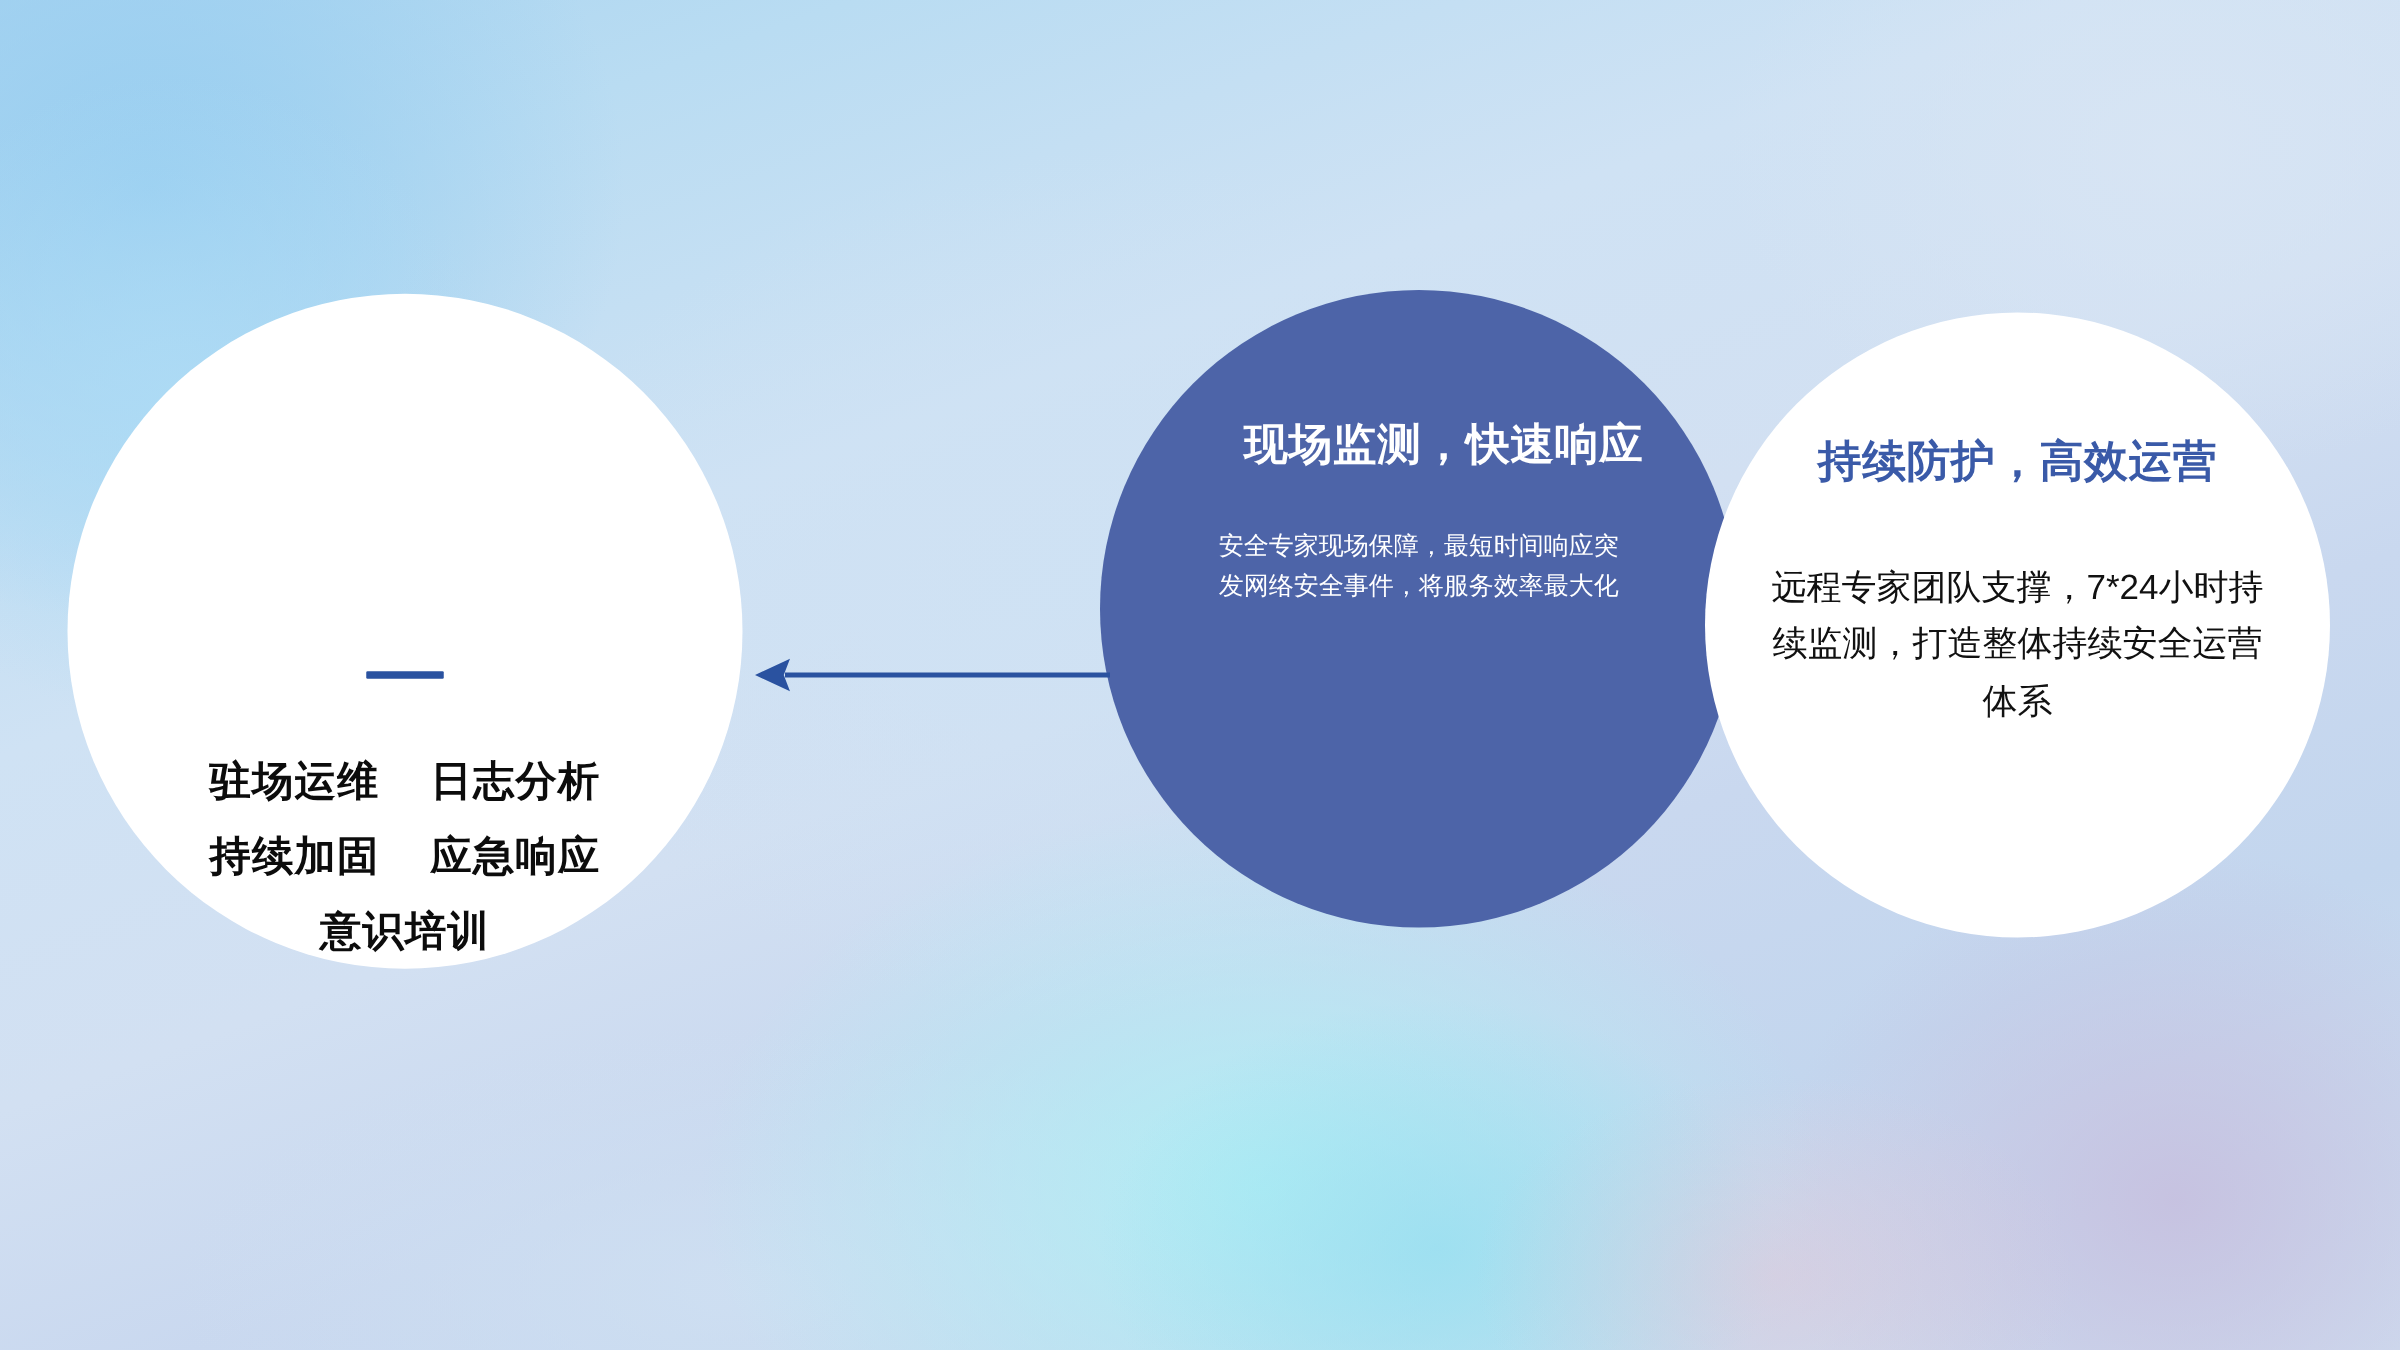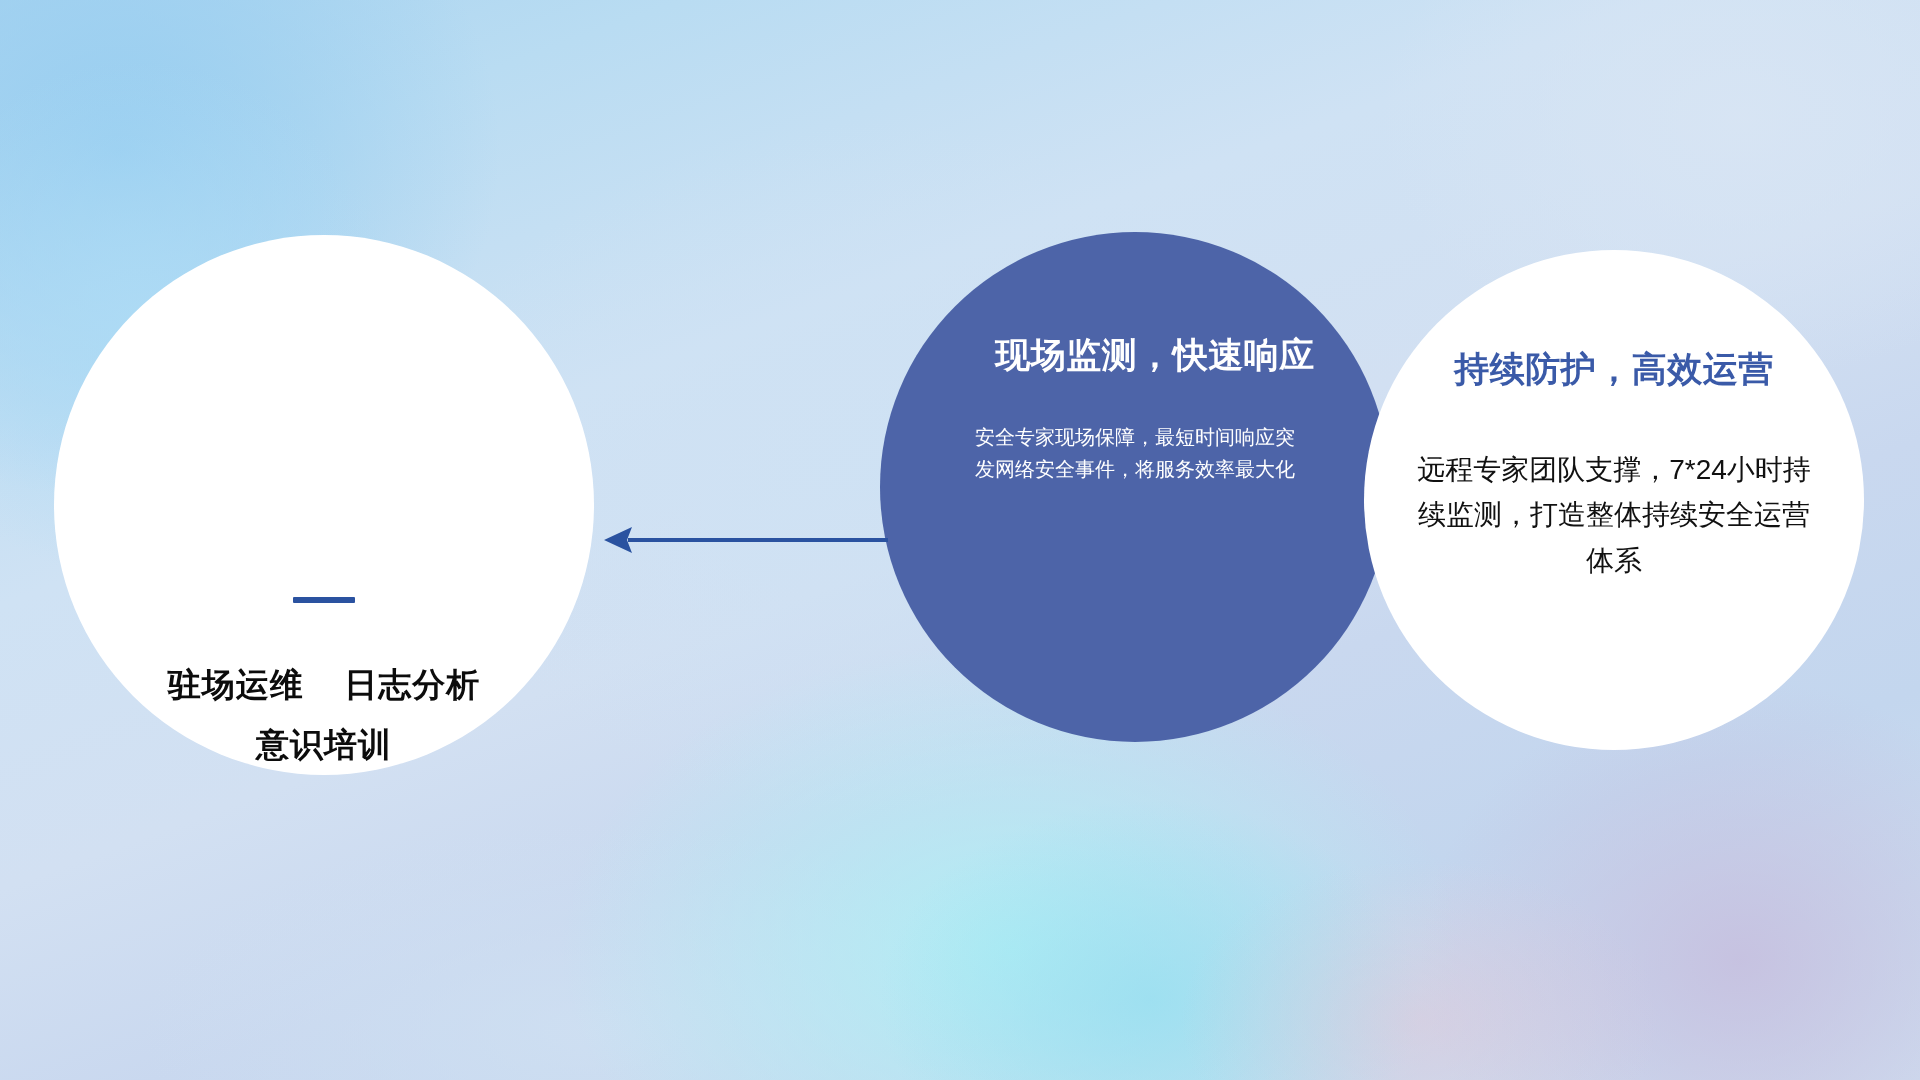--- a/index.html
+++ b/index.html
@@ -153,37 +153,36 @@
 
   .circle-right {
     left: 1364px;
     top: 250px;
     width: 500px;
     height: 500px;
     background: #ffffff;
     z-index: 5;
     justify-content: flex-start;
     padding-top: 96px;
-    gap: 16px;
   }
   .right-title {
     color: #3a5aa8;
     font-weight: bold;
     font-size: 35px;
     letter-spacing: 0.5px;
     white-space: nowrap;
     text-align: center;
   }
   .right-body {
     color: #111111;
     font-size: 28px;
     line-height: 1.62;
     text-align: center;
     width: 400px;
-    margin-top: 38px;
+    margin-top: 54px;
   }
 
   
   .arrow {
     position: absolute;
     left: 600px;
     top: 512px;
     width: 290px;
     height: 56px;
     z-index: 6;
@@ -202,20 +201,21 @@
   <div class="bg-glow glow-bottom"></div>
   <div class="bg-glow glow-cyan"></div>
   <div class="bg-glow glow-cyan2"></div>
   <div class="bg-glow glow-lav"></div>
   <div class="bg-glow glow-pink"></div>
 
   <div class="circle circle-left">
     <div class="divider-line"></div>
     <div class="left-list">
       <div class="row">驻场运维    日志分析</div>
+      <div class="row">持续加固    应急响应</div>
       <div class="row">意识培训</div>
     </div>
   </div>
 
   <div class="circle circle-mid">
     <div class="mid-title">现场监测，快速响应</div>
     <div class="mid-body">安全专家现场保障，最短时间响应突发网络安全事件，将服务效率最大化</div>
   </div>
 
   <div class="circle circle-right">

